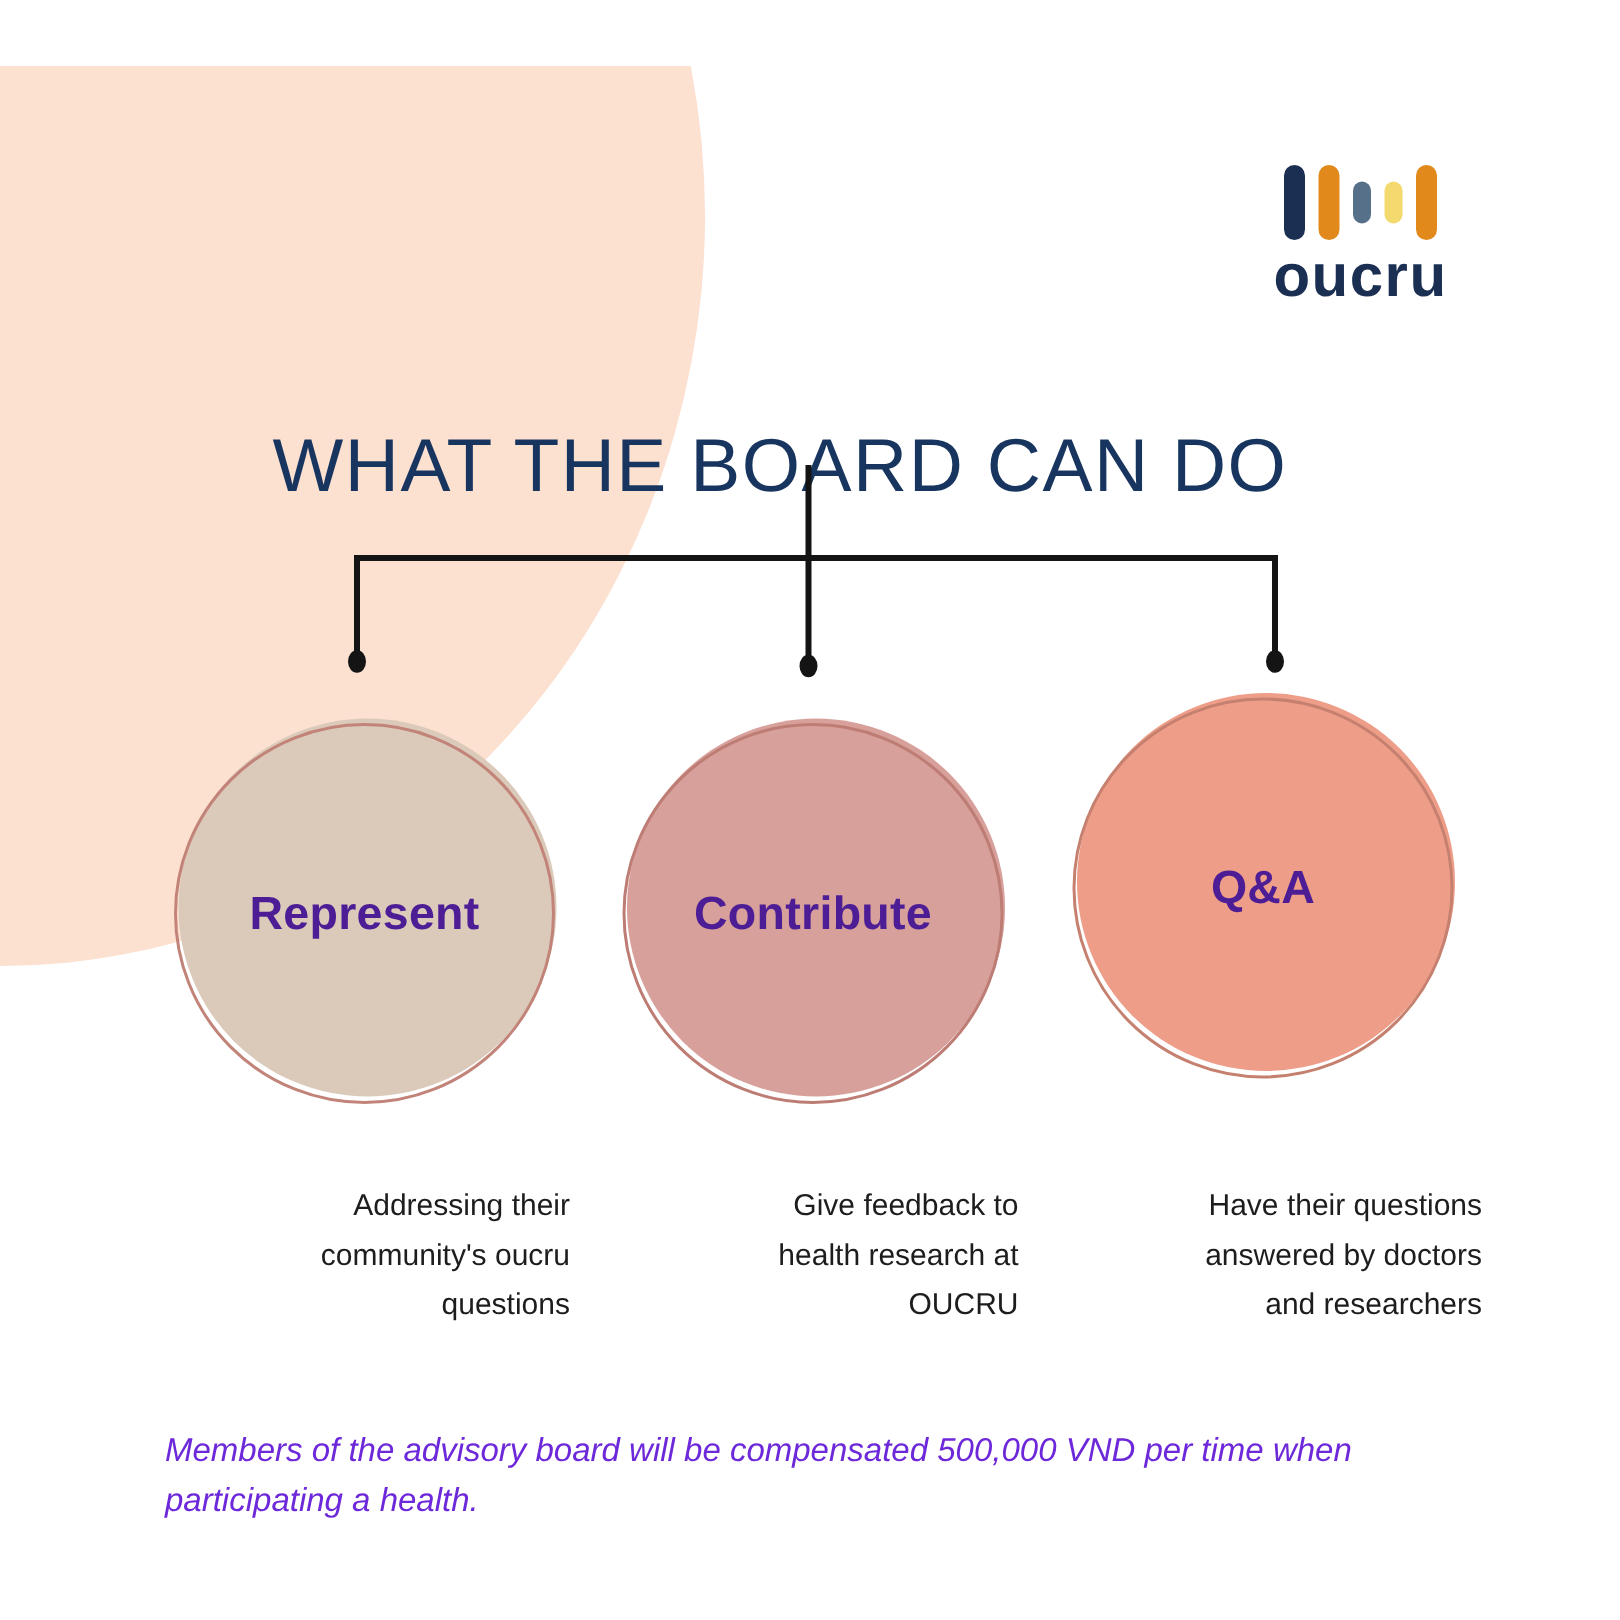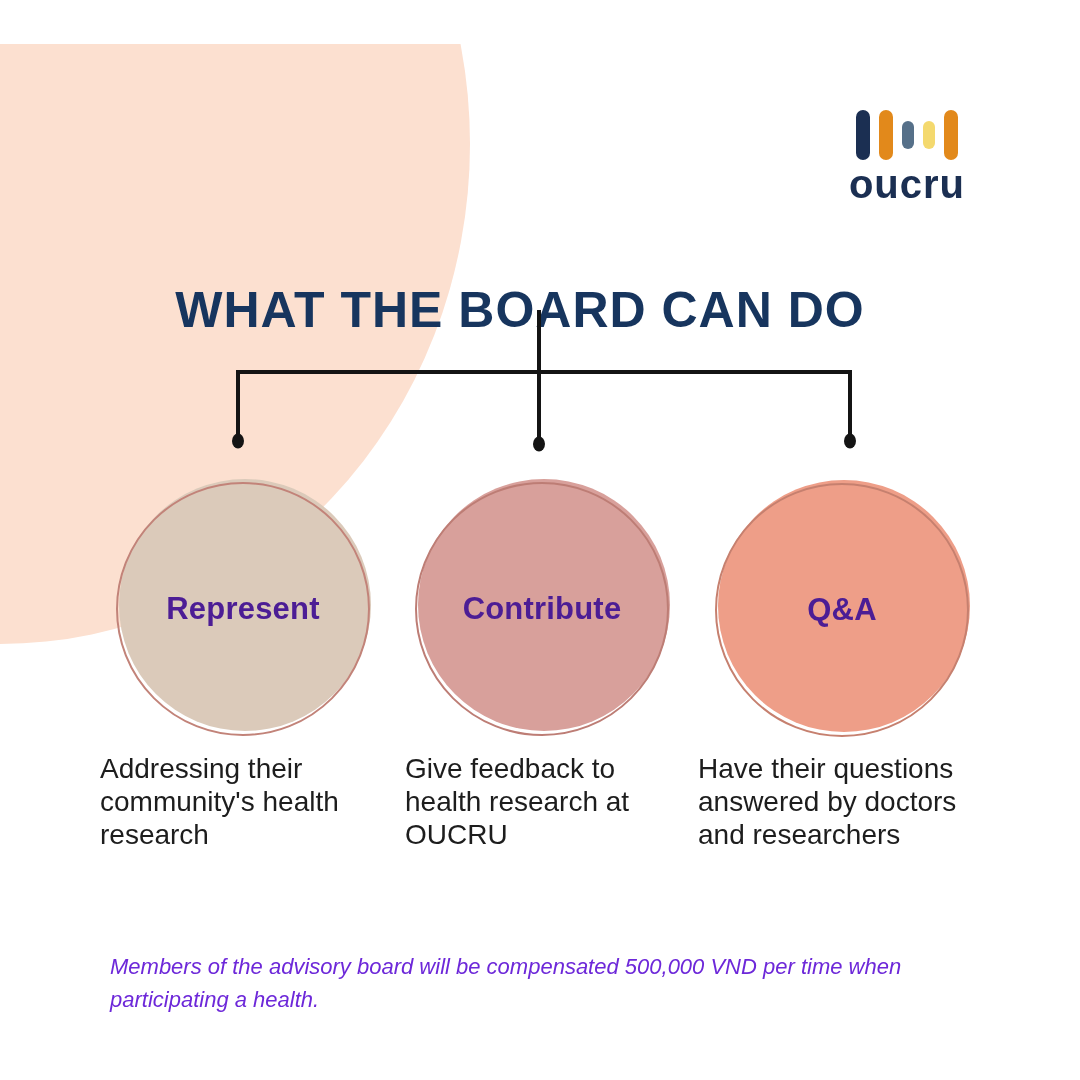--- a/index.html
+++ b/index.html
@@ -23,42 +23,42 @@
   .b2,.b5{background:var(--logo-orange);}
   .b3{background:var(--logo-slate);}
   .b4{background:var(--logo-yellow);}
   .logo-text{
     margin-top:4px;font-size:40px;font-weight:700;color:var(--logo-navy);
     letter-spacing:1px;line-height:40px;
   }
   
   .title{
     position:absolute;left:0;top:203px;width:1040px;text-align:center;
-    font-size:50px;line-height:58px;font-weight:700;letter-spacing:1px;
+    font-size:50px;line-height:58px;font-weight:400;letter-spacing:1px;
     color:var(--navy);
   }
   
   .connector{position:absolute;left:0;top:0;pointer-events:none;}
   
   .circle{position:absolute;width:254px;height:254px;}
   .circle .fill{position:absolute;inset:1px;border-radius:50%;transform:translate(2px,-4px);z-index:1;}
   .circle .ring{position:absolute;inset:0;border-radius:50%;border:2.5px solid #000;z-index:2;}
   .circle .label{
     position:absolute;inset:0;display:flex;align-items:center;justify-content:center;
     z-index:3;font-weight:700;font-size:31px;color:#4c1d95;letter-spacing:0.2px;
   }
   .c1{left:116px;top:438px;}
   .c2{left:415px;top:438px;text-align:center;}
-  .c3{left:715px;top:439px;}
+  .c3{left:715px;top:421px;}
   .c1 .fill{background:var(--c1-fill);}  .c1 .ring{border-color:var(--c1-ring);}
   .c2 .fill{background:var(--c2-fill);}  .c2 .ring{border-color:var(--c2-ring);}
   .c3 .fill{background:var(--c3-fill);}  .c3 .ring{border-color:var(--c3-ring);}
   
   .desc{
-    position:absolute;top:708px;text-align:left;font-size:28px;line-height:33px;
+    position:absolute;top:744px;text-align:right;font-size:20px;line-height:33px;
     color:var(--text-black);
   }
   .desc span{display:block;}
   .d1{left:100px;width:280px;}
   .d2{left:405px;width:274px;}
   .d3{left:698px;width:290px;}
   
   .footer{
     position:absolute;left:110px;top:906px;width:890px;
     font-style:italic;font-size:22px;line-height:33px;color:#6d28d9;font-weight:400;
@@ -112,22 +112,22 @@
   </div>
 
   <div class="circle c3">
     <span class="fill"></span>
     <span class="ring"></span>
     <span class="label">Q&amp;A</span>
   </div>
 
   <div class="desc d1">
     <span>Addressing their</span>
-    <span>community's health</span>
-    <span>research</span>
+    <span>community's oucru</span>
+    <span>questions</span>
   </div>
 
   <div class="desc d2">
     <span>Give feedback to</span>
     <span>health research at</span>
     <span>OUCRU</span>
   </div>
 
   <div class="desc d3">
     <span>Have their questions</span>

